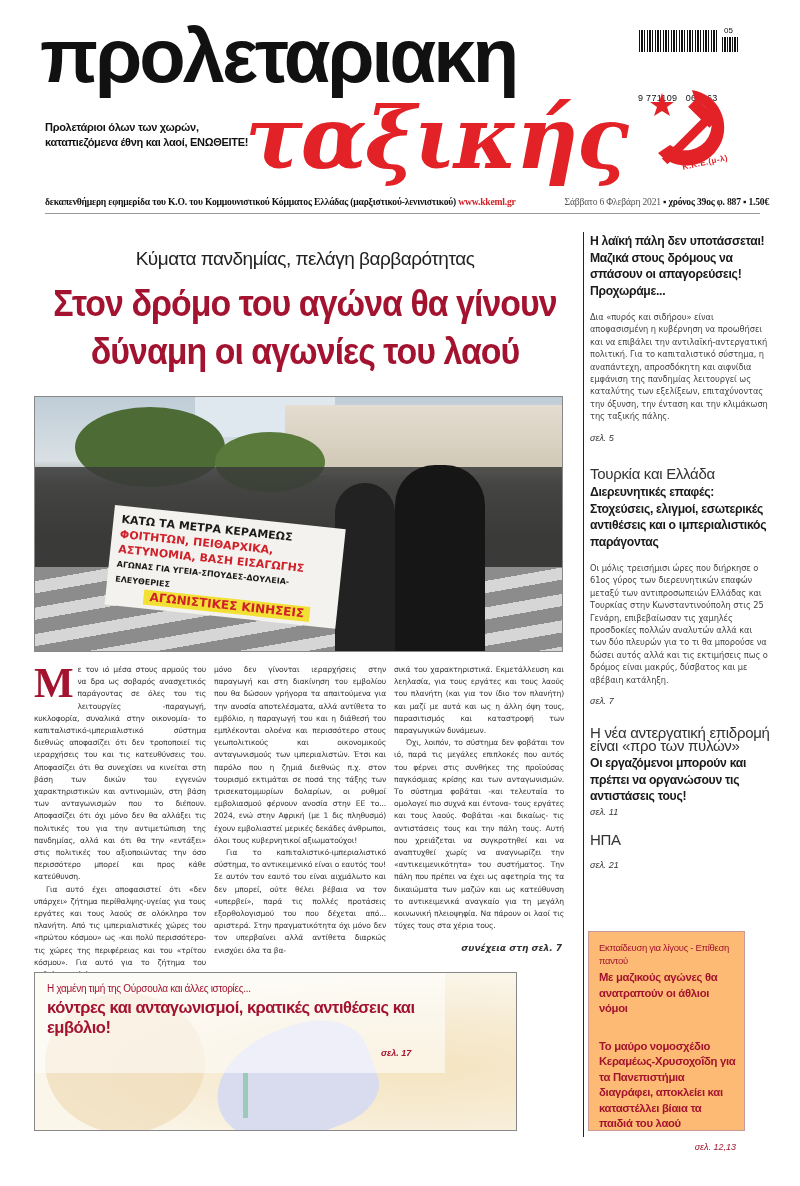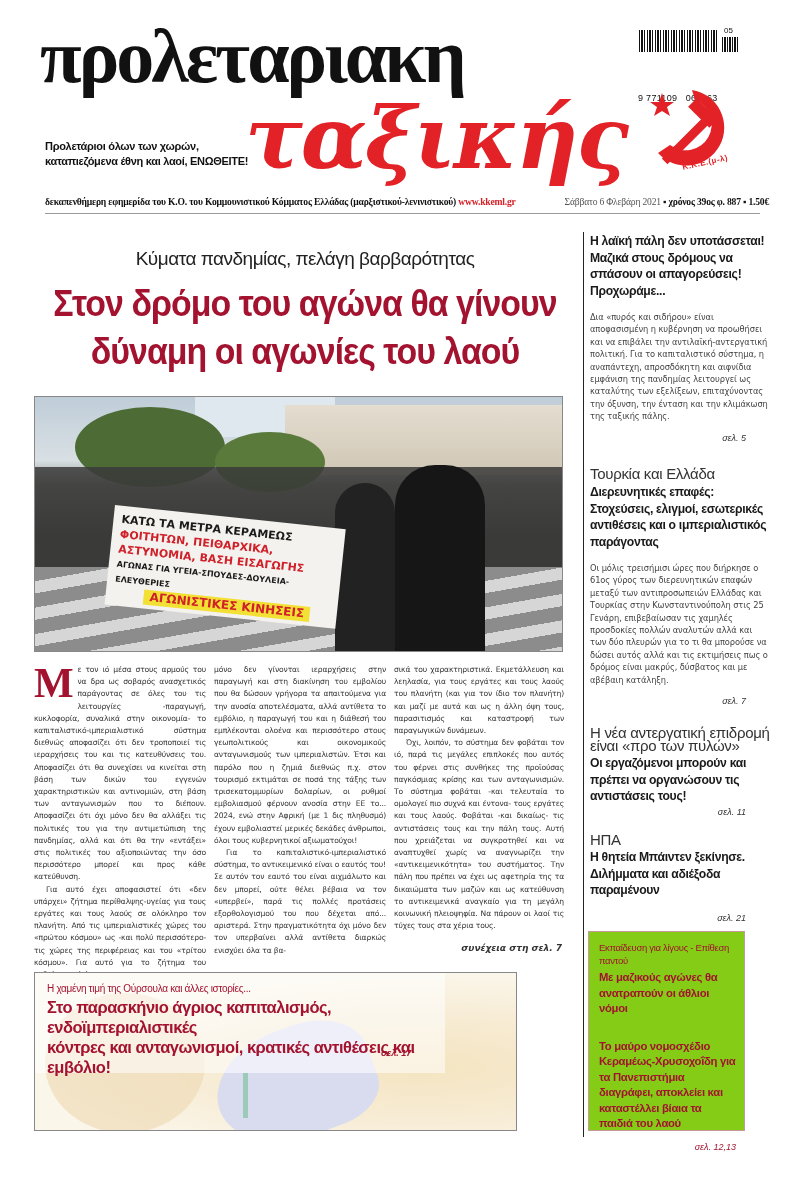--- a/index.html
+++ b/index.html
@@ -3,32 +3,32 @@
   <meta charset="utf-8">
   <style>
     * { box-sizing: border-box; margin: 0; padding: 0; }
     html, body { width: 800px; height: 1186px; background: #ffffff; overflow: hidden; }
     body { position: relative; font-family: "Liberation Sans", sans-serif; color: #222; }
 
     
     .masthead { position: absolute; left: 0; top: 0; width: 800px; height: 215px; }
     .title-black {
       position: absolute; left: 40px; top: 18px;
-      font-family: Liberation Serif, serif; font-weight: bold;
+      font-family: Liberation Sans, sans-serif; font-weight: bold;
       font-size: 76px; letter-spacing: -3px; color: #111;
       line-height: 1;
     }
     .title-red {
       position: absolute; left: 245px; top: 95px;
       font-family: "DejaVu Serif", serif; font-weight: bold; font-style: italic;
       font-size: 86px; letter-spacing: -2px; color: #e32227;
       line-height: 1;
     }
     .slogan {
-      position: absolute; left: 45px; top: 139px;
+      position: absolute; left: 45px; top: 120px;
       font-size: 11px; font-weight: bold; color: #111; line-height: 15px;
       letter-spacing: -0.3px;
     }
     .barcode { position: absolute; left: 638px; top: 26px; width: 106px; height: 38px; }
     .barcode .bars {
       position: absolute; left: 1px; top: 4px; width: 78px; height: 22px;
       background: repeating-linear-gradient(90deg, #111 0 1px, #fff 1px 2px, #111 2px 4px, #fff 4px 5px, #111 5px 6px, #fff 6px 8px);
     }
     .barcode .bars2 {
       position: absolute; left: 84px; top: 11px; width: 17px; height: 15px;
@@ -128,28 +128,28 @@
     .promo .page { position: absolute; left: 346px; top: 75px; font-style: italic; font-weight: bold; font-size: 9px; color: #a3132f; }
 
     
     .side { position: absolute; left: 590px; width: 180px; }
     .side .kick { font-size: 15px; color: #333; line-height: 13px; letter-spacing: -0.3px; }
     .side .head { font-weight: bold; font-size: 12.2px; line-height: 16.5px; color: #1a1a1a; letter-spacing: -0.3px; }
     .side .body {
       margin-top: 12px; font-family: "DejaVu Sans", sans-serif;
       font-size: 8.3px; line-height: 12.4px; color: #444; letter-spacing: -0.1px;
     }
-    .side .page { text-align: right; font-style: italic; font-size: 9px; color: #333; margin-top: 10px; padding-right: 24px; }
+    .side .page { font-style: italic; font-size: 9px; color: #333; margin-top: 10px; padding-right: 24px; }
     .s1 { top: 233px; }
     .s2 { top: 467px; }
     .s3 { top: 726px; }
     .s4 { top: 833px; }
     .redbox {
       position: absolute; left: 588px; top: 931px; width: 157px; height: 200px;
-      background: #84cc16; border: 1px solid #c79a9a;
+      background: #fdba74; border: 1px solid #c79a9a;
       padding: 9px 8px 0 10px;
     }
     .redbox .kick { font-size: 9.5px; color: #a3132f; line-height: 13px; letter-spacing: -0.3px; }
     .redbox .head { font-weight: bold; font-size: 11.3px; line-height: 15.5px; color: #a3132f; margin-top: 3px; letter-spacing: -0.3px; }
     .redbox .head2 { font-weight: bold; font-size: 11.3px; line-height: 15.5px; color: #a3132f; margin-top: 22px; letter-spacing: -0.3px; }
     .redbox .page { text-align: right; font-style: italic; font-size: 9px; color: #a3132f; margin-top: 10px; }
   </style>
 </head>
 <body>
 
@@ -235,21 +235,20 @@
   </div>
   <div class="cont-ref">συνέχεια στη σελ. 7</div>
 
   <section class="promo">
     <div class="blur1"></div>
     <div class="glove"></div>
     <div class="needle"></div>
     <div class="overlay"></div>
     <div class="kick">Η χαμένη τιμή της Ούρσουλα και άλλες ιστορίες...</div>
     <div class="head">
-      <div>Στο παρασκήνιο άγριος καπιταλισμός, ενδοϊμπεριαλιστικές</div>
       <div>κόντρες και ανταγωνισμοί, κρατικές αντιθέσεις και εμβόλιο!</div>
     </div>
     <div class="page">σελ. 17</div>
   </section>
 </main>
 
 <div class="vrule"></div>
 
 <aside>
   <article class="side s1">
@@ -266,21 +265,20 @@
   </article>
 
   <article class="side s3">
     <div class="kick">Η νέα αντεργατική επιδρομή είναι «προ των πυλών»</div>
     <div class="head" style="margin-top:3px">Οι εργαζόμενοι μπορούν και πρέπει να οργανώσουν τις αντιστάσεις τους!</div>
     <div class="page" style="margin-top:2px">σελ. 11</div>
   </article>
 
   <article class="side s4">
     <div class="kick">ΗΠΑ</div>
-    <div class="head" style="margin-top:3px">Η θητεία Μπάιντεν ξεκίνησε. Διλήμματα και αδιέξοδα παραμένουν</div>
     <div class="page" style="margin-top:14px">σελ. 21</div>
   </article>
 
   <section class="redbox">
     <div class="kick">Εκπαίδευση για λίγους - Επίθεση παντού</div>
     <div class="head">Με μαζικούς αγώνες θα ανατραπούν οι άθλιοι νόμοι</div>
     <div class="head2">Το μαύρο νομοσχέδιο Κεραμέως-Χρυσοχοΐδη για τα Πανεπιστήμια διαγράφει, αποκλείει και καταστέλλει βίαια τα παιδιά του λαού</div>
     <div class="page">σελ. 12,13</div>
   </section>
 </aside>

